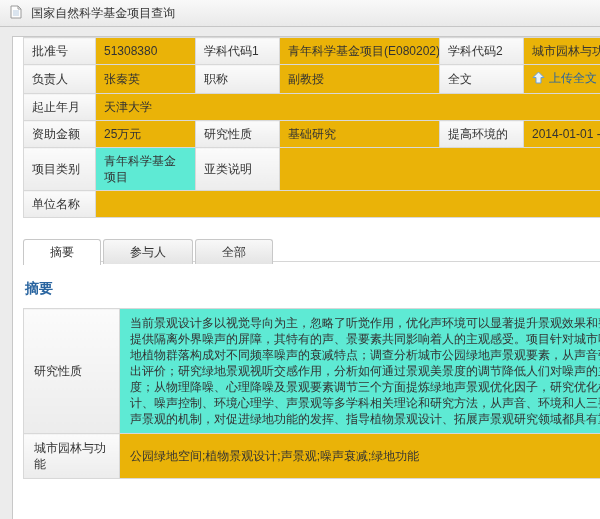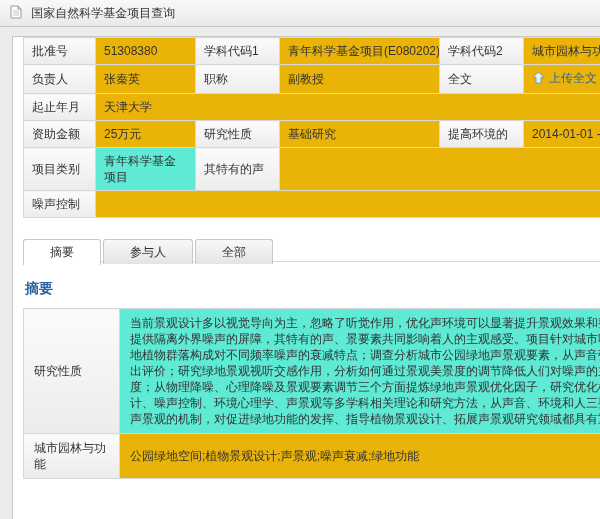--- a/index.html
+++ b/index.html
@@ -103,25 +103,25 @@
         <td class="lbl">资助金额</td>
         <td class="val">25万元</td>
         <td class="lbl">研究性质</td>
         <td class="val">基础研究</td>
         <td class="lbl">提高环境的</td>
         <td class="val">2014-01-01 - 2016</td>
       </tr>
       <tr>
         <td class="lbl">项目类别</td>
         <td class="val-wrap">青年科学基金项目</td>
-        <td class="lbl">其特有的声</td>
+        <td class="lbl">亚类说明</td>
         <td class="val" colspan="3"></td>
       </tr>
       <tr>
-        <td class="lbl">噪声控制</td>
+        <td class="lbl">单位名称</td>
         <td class="val" colspan="5"></td>
       </tr>
     </tbody>
       </table>
 
     <div class="tabs">
       <span class="tab active">摘要</span><span class="tab">参与人</span><span class="tab">全部</span>
     </div>
 
     <div class="section-heading">摘要</div>

